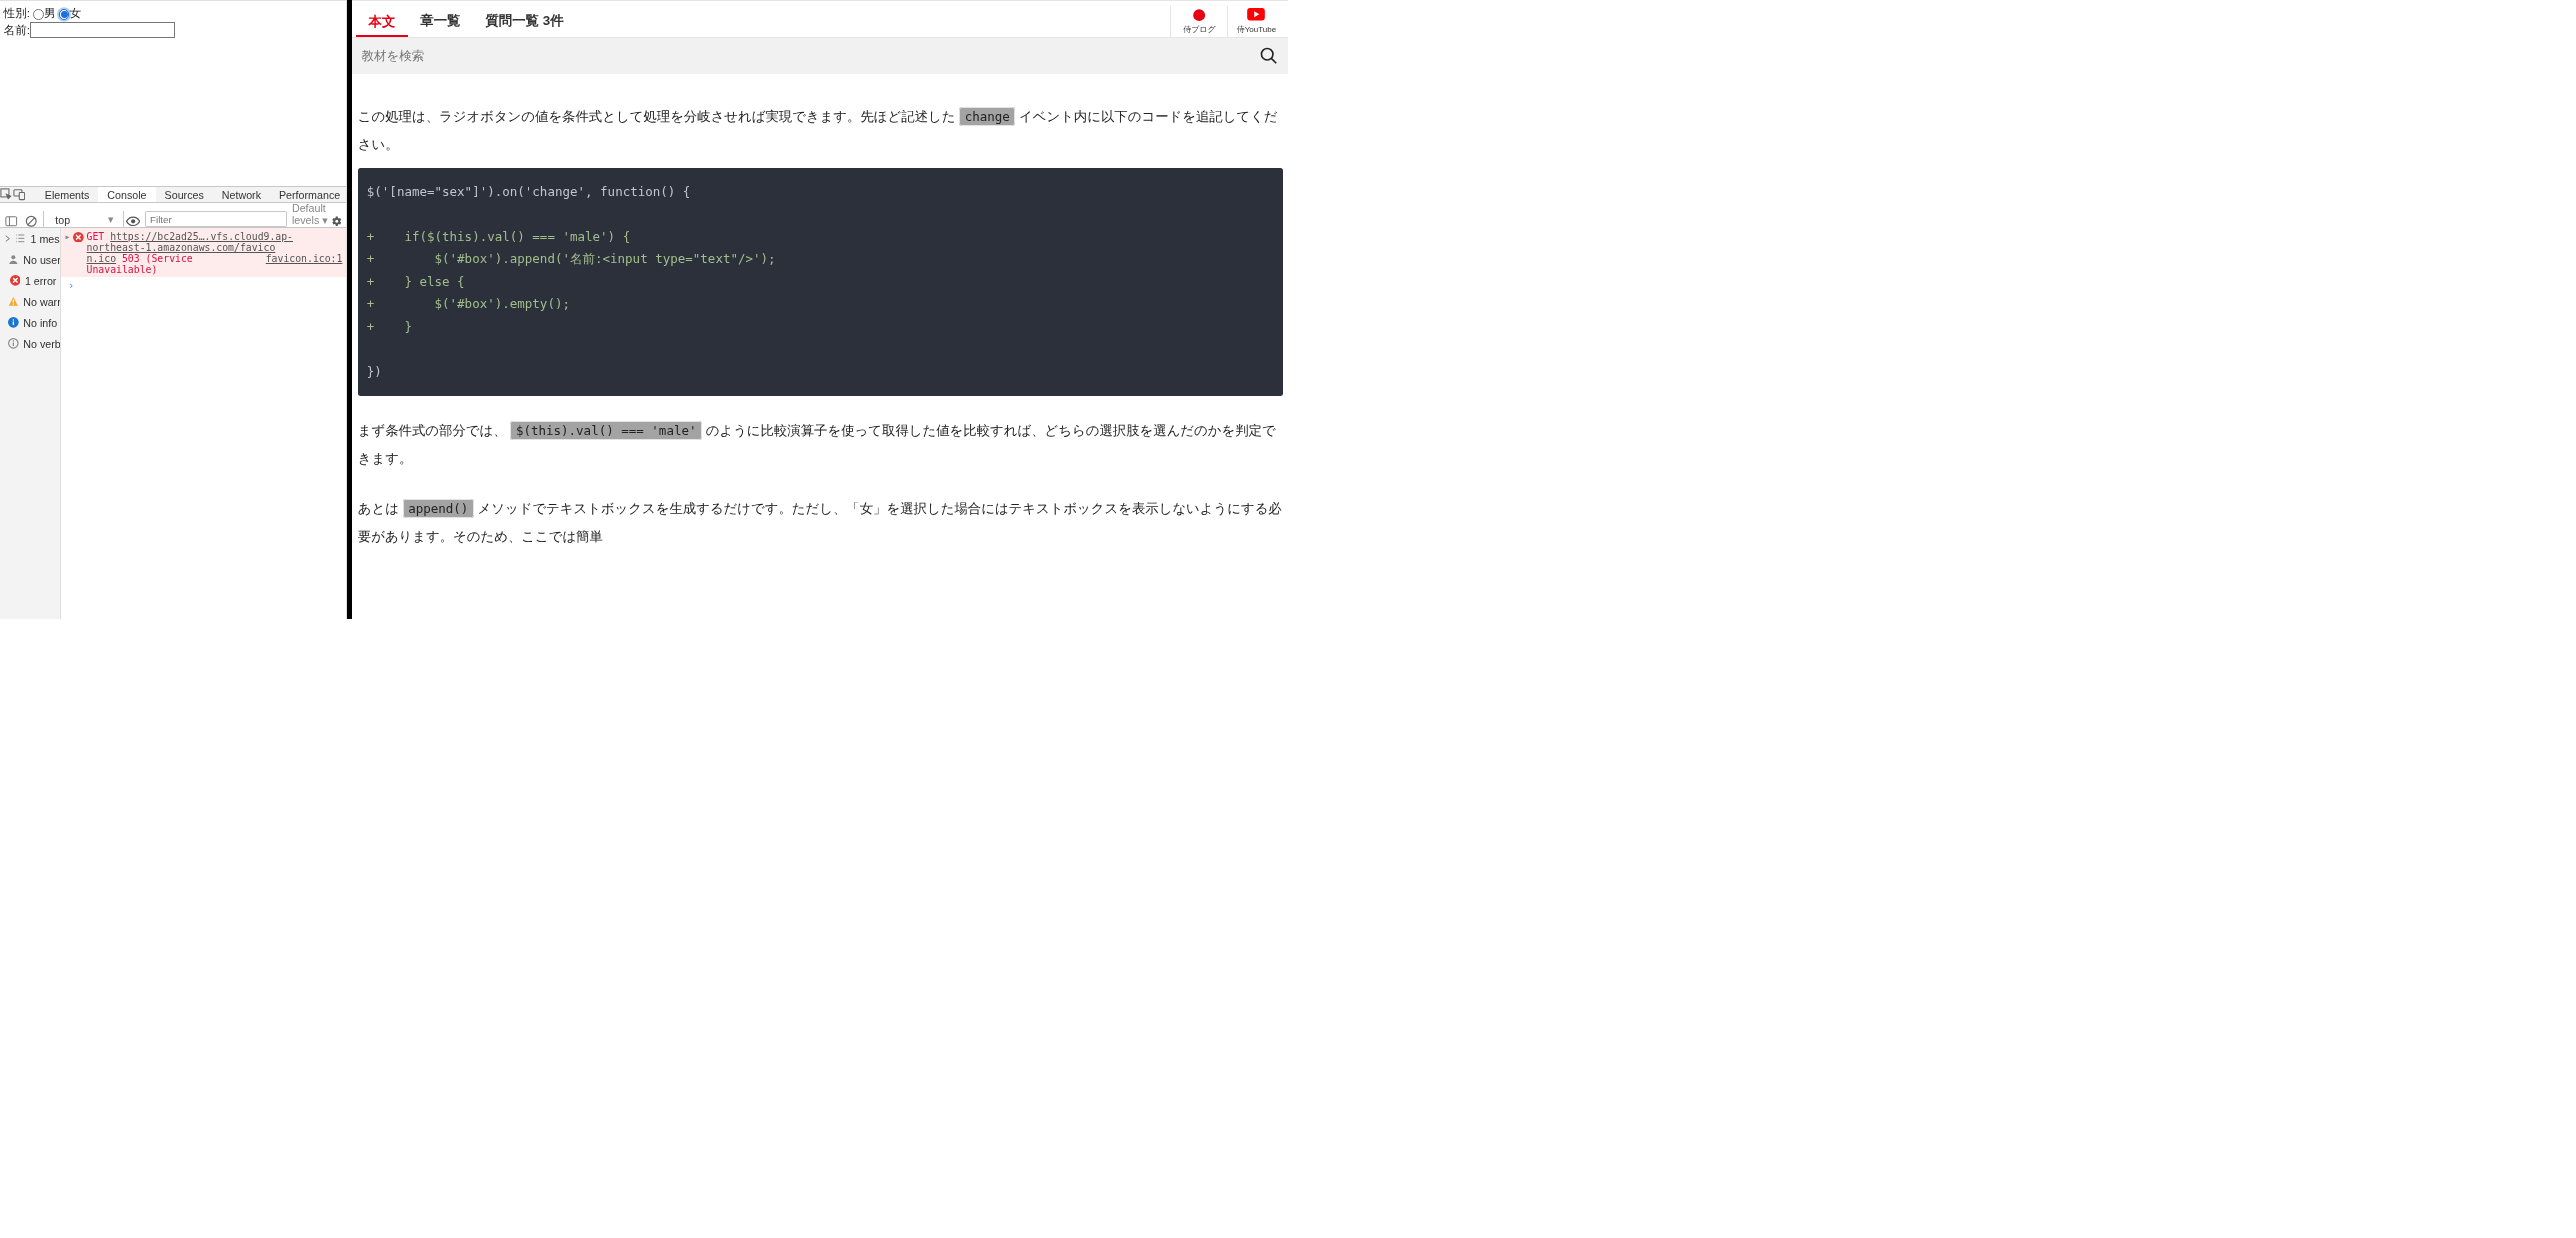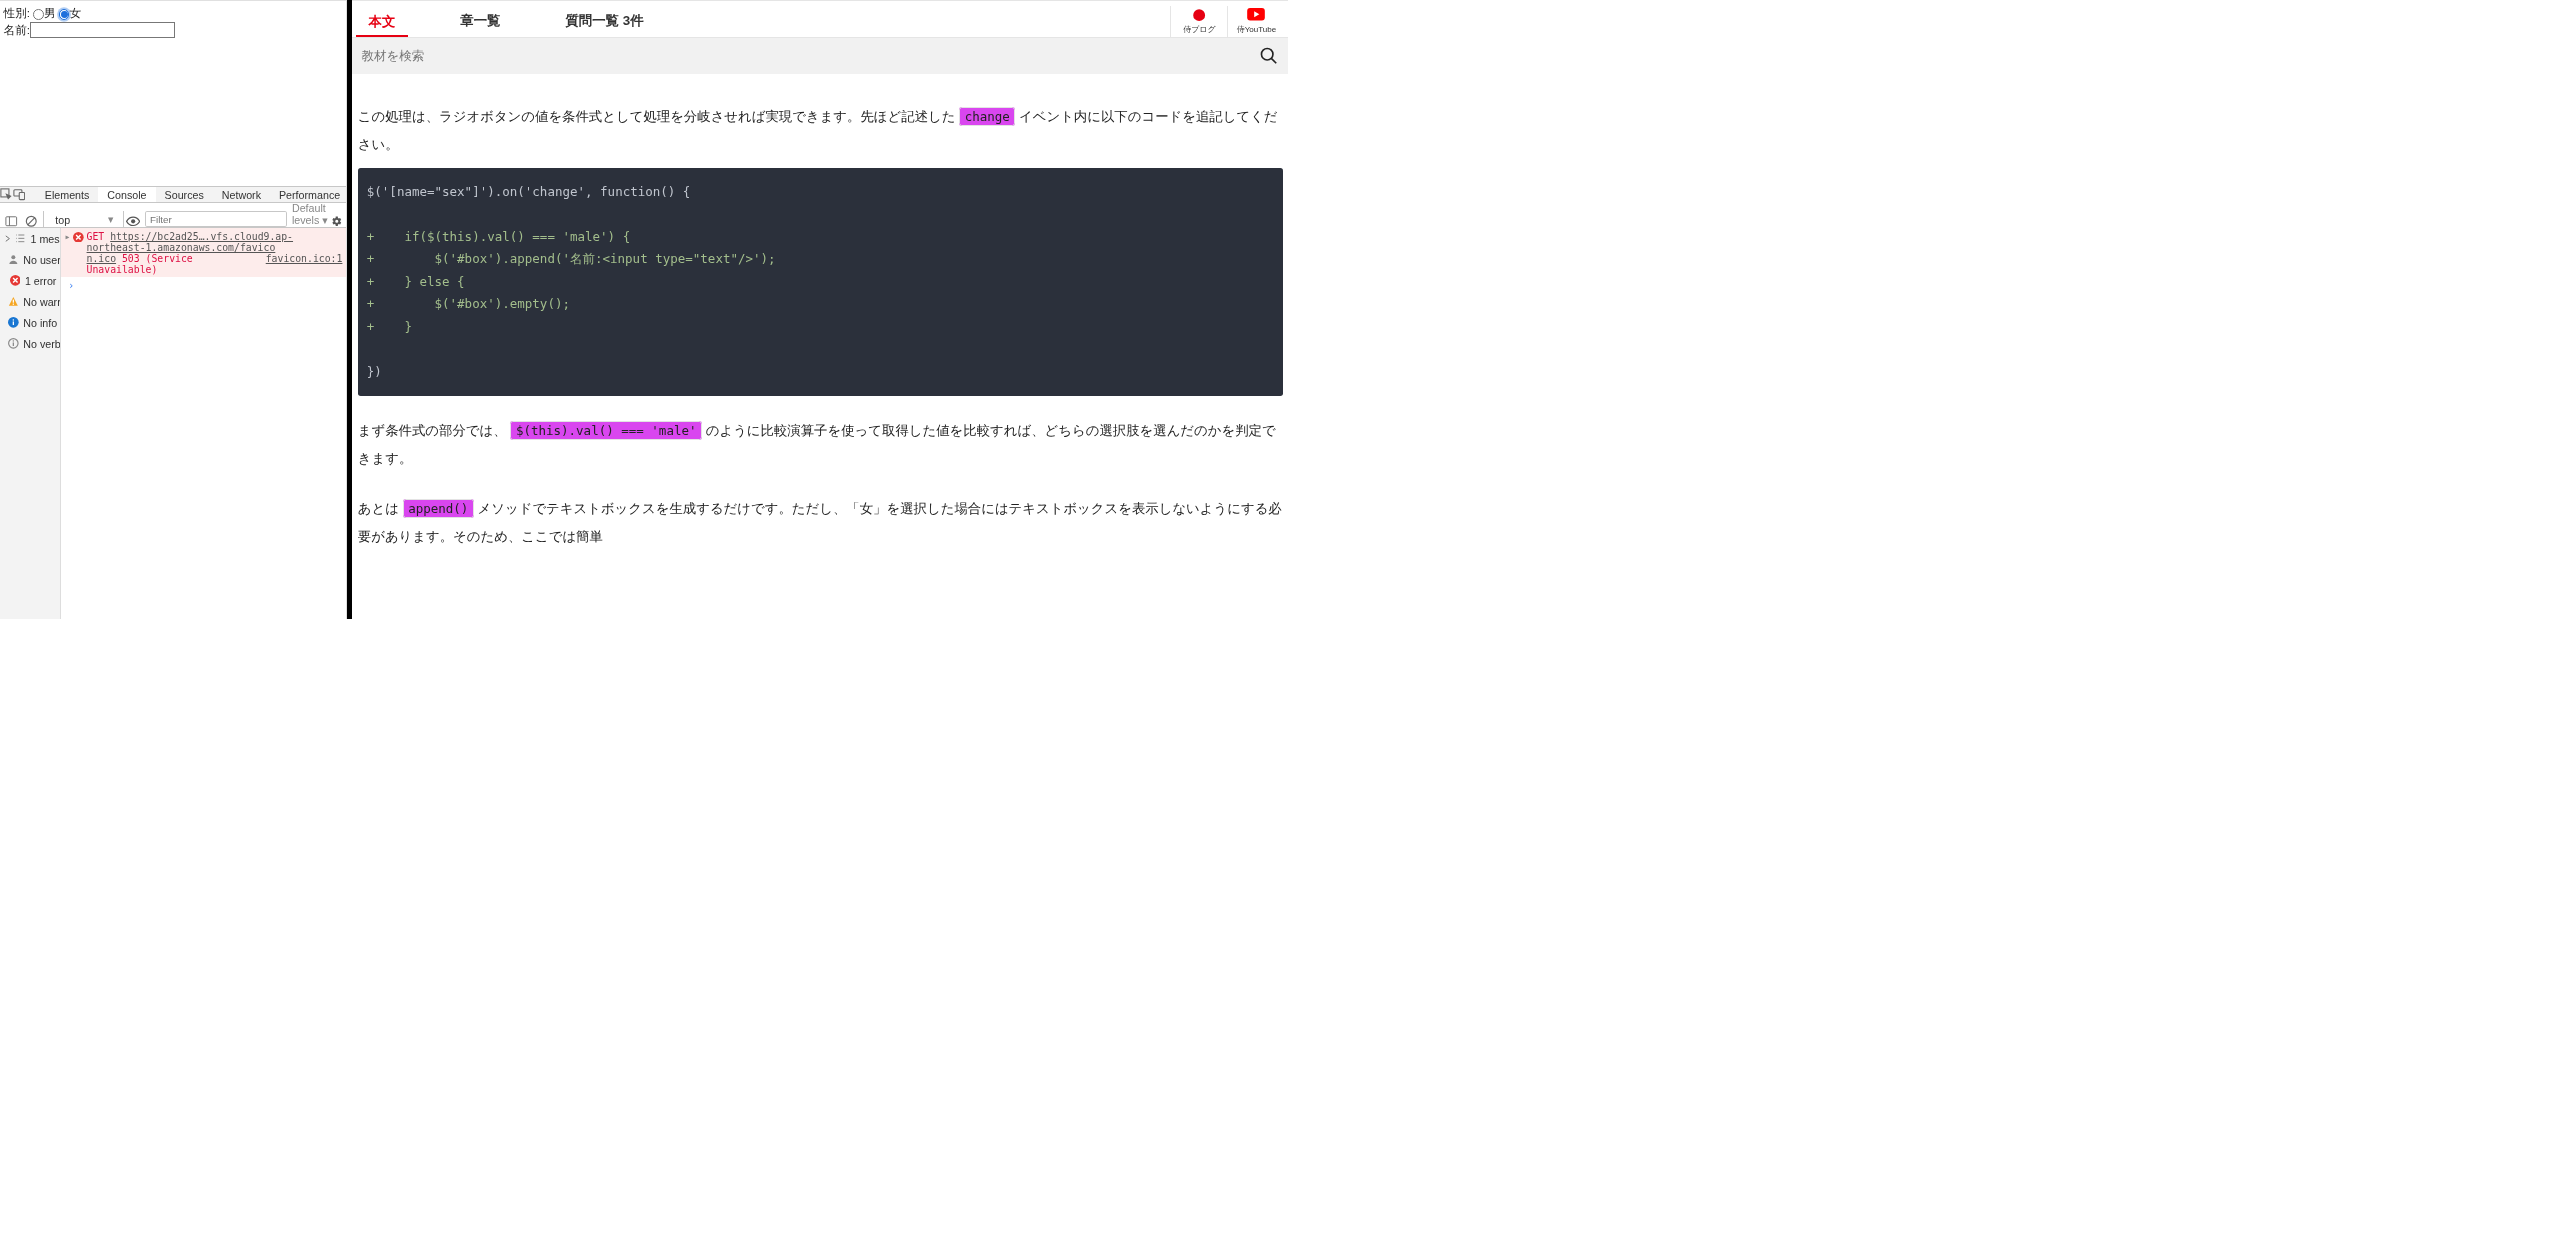--- a/index.html
+++ b/index.html
@@ -50,32 +50,32 @@
   
   .top-bar { height:36px; display:flex; align-items:center; padding:0 9px; gap:12.5px;}
   .hamburger { width:23px; height:19.7px; display:flex; flex-direction:column; justify-content:space-between;}
   .hamburger span{ height:2.7px; background:#222; border-radius:0.9px;}
   .title { font-size:19.7px; font-weight:700;}
   .top-right { margin-left:auto; display:flex; align-items:center; gap:12.5px;}
   .help-icon { width:19.7px;height:19.7px;border:1.8px solid #222;border-radius:50%;display:flex;align-items:center;justify-content:center;font-size:12.5px;font-weight:700;}
   .avatar { width:21.5px;height:21.5px;border-radius:50%;background:#ddd; position:relative;}
   .avatar::before{content:"";position:absolute;top:4.5px;left:7.2px;width:7.2px;height:7.2px;border-radius:50%;background:#aaa;}
   .avatar::after{content:"";position:absolute;bottom:1.8px;left:3.6px;width:14.3px;height:7.2px;border-radius:7.2px 7.2px 0 0;background:#aaa;}
-  .sub-tabs { height:38px; display:flex; align-items:flex-end; padding:0 3.6px; border-top:0.9px solid #e5e5e5; border-bottom:0.9px solid #e5e5e5;gap:40px;}
+  .sub-tabs { height:38px; display:flex; align-items:flex-end; padding:0 3.6px; border-top:0.9px solid #e5e5e5; border-bottom:0.9px solid #e5e5e5;}
   .sub-tabs .tab { padding:0 12.5px 7.2px; font-size:13.4px; font-weight:600; color:#333;}
   .sub-tabs .tab.active { color:#e60012; border-bottom:2.7px solid #e60012; padding-bottom:4.5px;}
   .sub-links { margin-left:auto; display:flex;}
   .link-box { width:57px; border-left:0.9px solid #e5e5e5; display:flex;flex-direction:column;align-items:center;justify-content:center;font-size:8px;color:#333;padding:1.8px 0;}
   .link-box .lic{ font-size:14.3px; height:16px;}
   .search-row { height:36px; background:#f1f1f1; display:flex; align-items:center; padding:0 9px;justify-content:space-between;}
   .search-row input { flex:1; background:transparent; border:none; font-size:12.5px; outline:none;}
   .mag { width:19.7px;height:19.7px; }
   .content { flex:1; overflow:auto; padding:29px 5.4px 0; font-size:13.4px; line-height:2.1; color:#222;}
   .content p { margin-bottom:7.2px;}
-  code.inline { background:#d946ef; border:0.9px solid #e3e3e3; border-radius:2.7px; padding:0.9px 4.5px; font-family:Menlo,Consolas,monospace; font-size:12.5px;}
+  code.inline { background:#a3a3a3; border:0.9px solid #e3e3e3; border-radius:2.7px; padding:0.9px 4.5px; font-family:Menlo,Consolas,monospace; font-size:12.5px;}
   pre.code { background:#2b303b; color:#c0c5ce; padding:12.5px 9px; margin:9px 0 21.5px; font-family:Menlo,Consolas,monospace; font-size:12.5px; line-height:1.8; border-radius:2.7px; white-space:pre; overflow:hidden;}
   .add { color:#a3be8c;margin-top:48px;}
 
   svg{display:block;}
 </style>
 </head>
 <body>
 
 <div class="left-pane">
   <div class="page-area">

